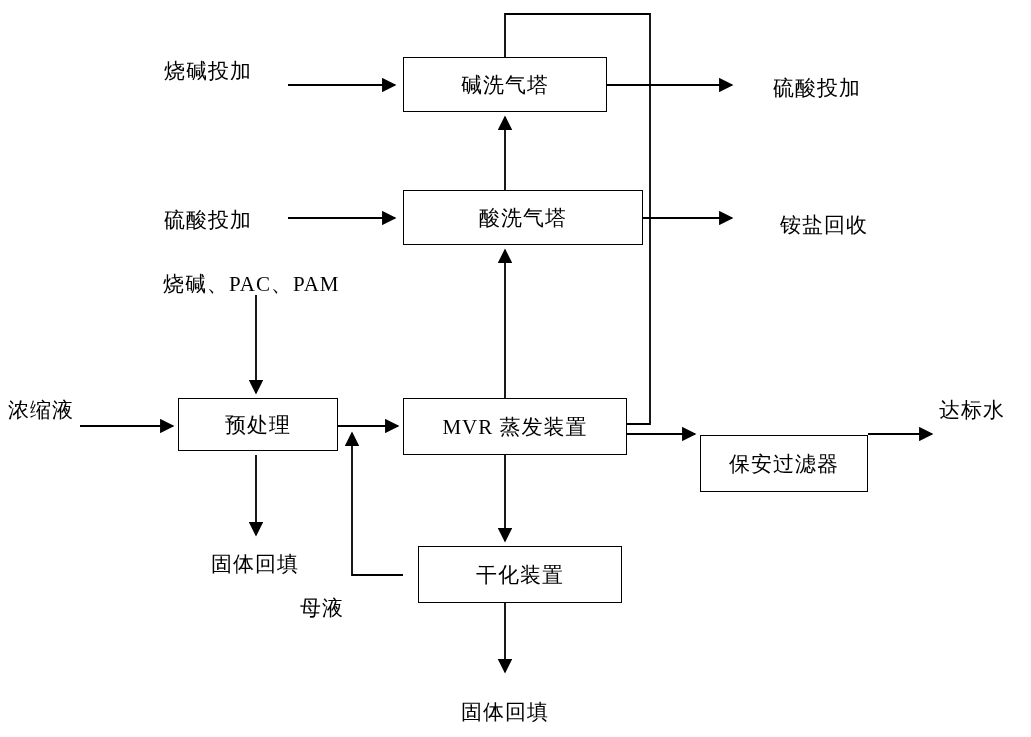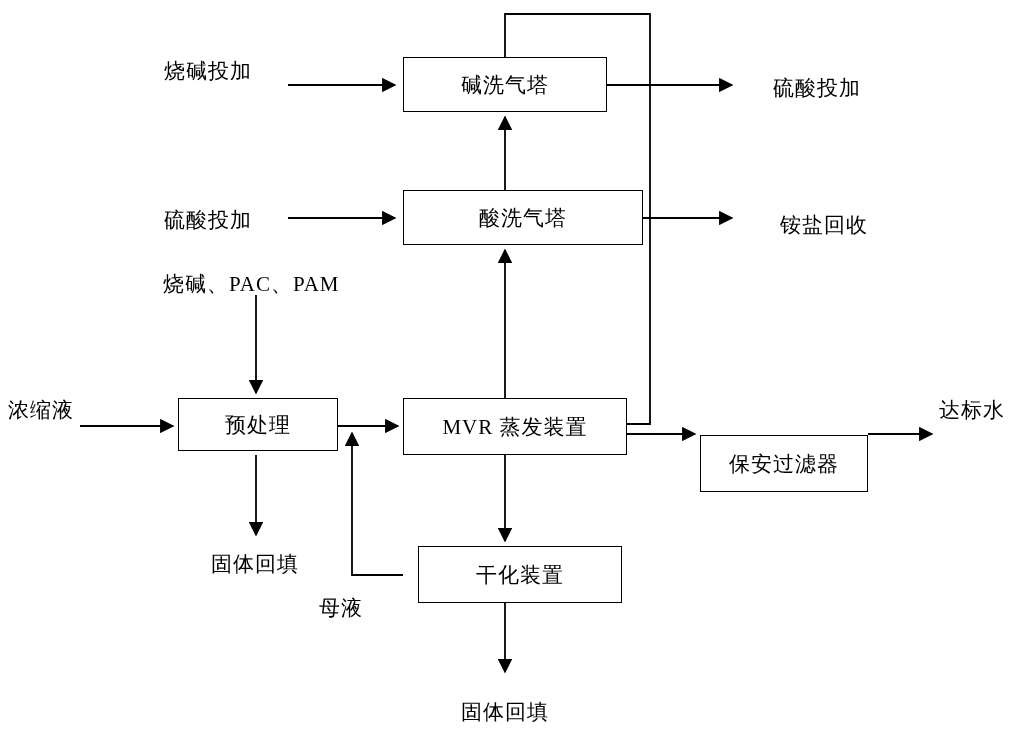--- a/index.html
+++ b/index.html
@@ -56,21 +56,21 @@
   #node-drying   { left: 403px; top: 546px; width: 204px; height: 57px; margin-left: 15px; }
   
   #lbl-caustic   { left: 164px; top: 59px;  }
   #lbl-orgsalt   { left: 773px; top: 76px;  }
   #lbl-sulfuric  { left: 164px; top: 208px; }
   #lbl-ammonium  { left: 780px; top: 213px; }
   #lbl-pacpam    { left: 163px; top: 272px; }
   #lbl-conc      { left: 8px;   top: 398px; }
   #lbl-water     { left: 939px; top: 398px; }
   #lbl-backfill1 { left: 211px; top: 552px; }
-  #lbl-mother    { left: 319px; top: 596px; }
+  #lbl-mother    { left: 300px; top: 596px; }
   #lbl-backfill2 { left: 461px; top: 700px; }
 </style>
 </head>
 <body>
 
 <div id="page">
 
   <svg id="edges-svg" viewBox="0 0 1031 737" xmlns="http://www.w3.org/2000/svg">
     <defs>
       <marker id="arrowhead" viewBox="0 0 10 10" refX="9" refY="5" markerWidth="9" markerHeight="8" orient="auto-start-reverse">

